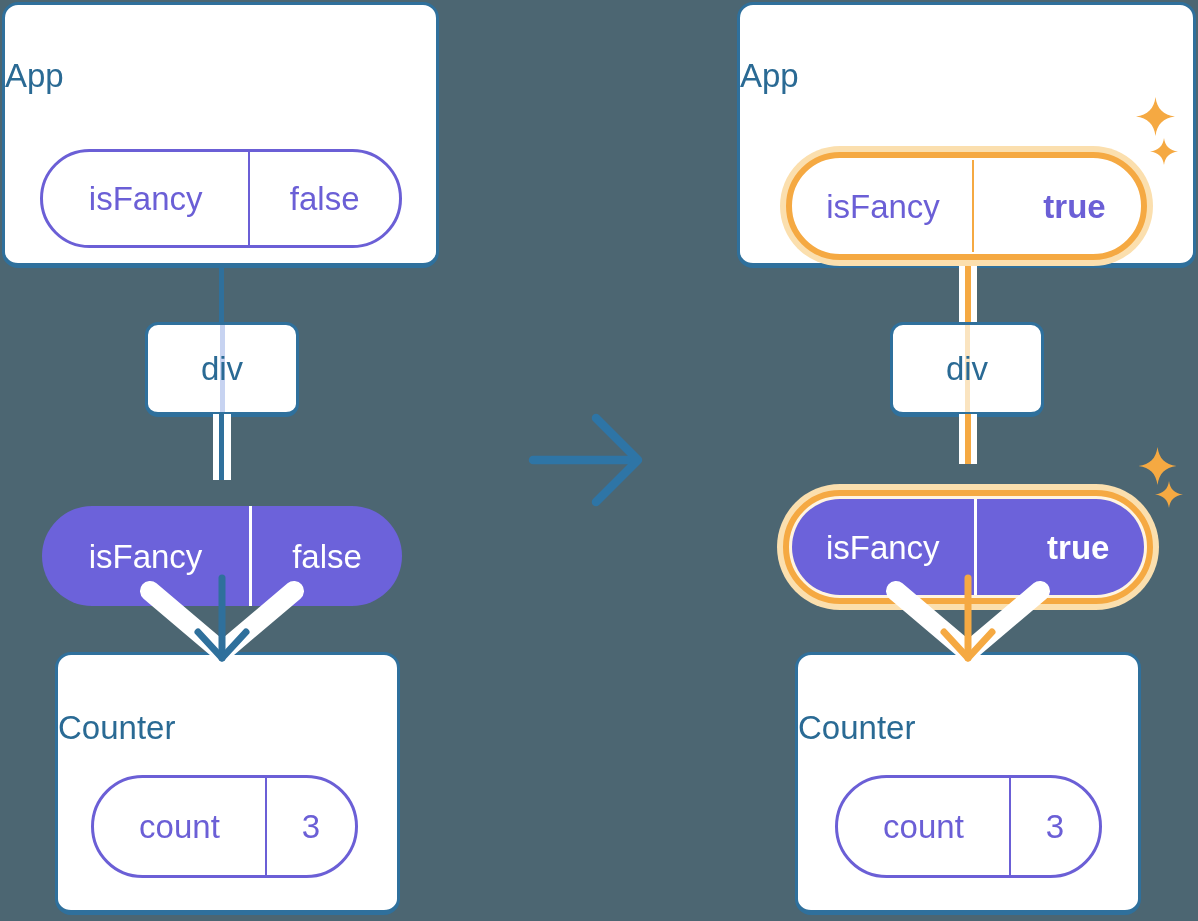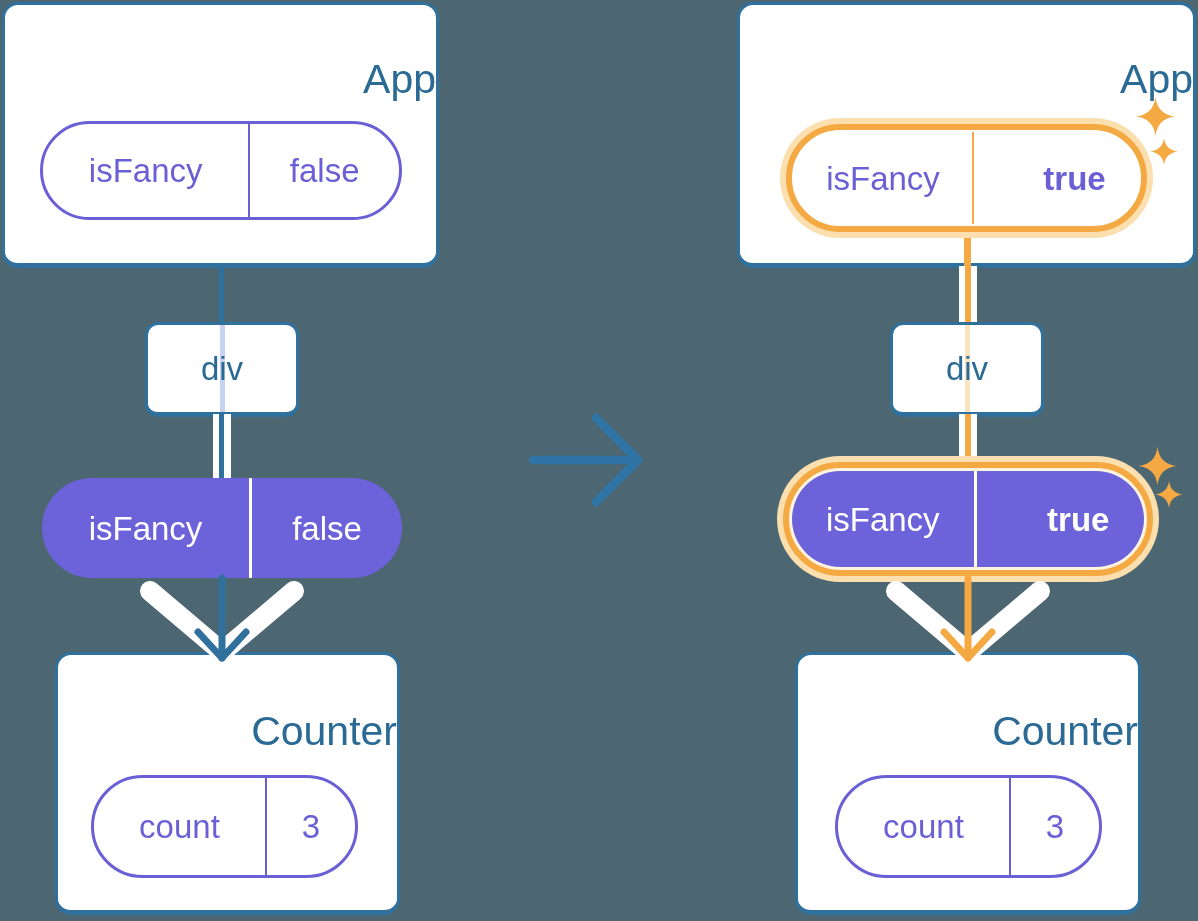--- a/index.html
+++ b/index.html
@@ -2,22 +2,22 @@
 <html style="--bg: #4C6672; --line: #2F709C; --title: #2A6A94; --purple: #6C62DA; --purple-ink: #6B5FD6; --orange: #F5A942; --orange-pale: #FBDFAE; --orange-cream: #FFF4E0; --orange-faint: #FAE4C0; --lavender: #C7D3F1; --arrow: #2E75A6;"><head>
 <meta charset="utf-8">
 <style>
   html,body{margin:0;padding:0;background:#4C6672;}
   body{font-family:"Liberation Sans", sans-serif;}
   .canvas{position:relative;width:1198px;height:921px;background:var(--bg,#4C6672);overflow:hidden;}
   .abs{position:absolute;}
   
   .card{position:absolute;background:#fff;border:3px solid var(--line,#2F709C);
         border-bottom-width:5px;border-radius:16px;box-sizing:border-box;}
-  .card-title{position:absolute;left:0;right:0;text-align:right;
-        font-size:41px;font-weight:500;color:var(--title,#2A6A94);line-height:1;}
+  .card-title{position:absolute;left:0;right:0;text-align:left;
+        font-size:33px;font-weight:500;color:var(--title,#2A6A94);line-height:1;}
   
   .pill{position:absolute;display:flex;align-items:stretch;box-sizing:border-box;border-radius:999px;}
   .cell{display:flex;align-items:center;justify-content:center;font-size:33px;line-height:1;}
   .cell.name{width:58%;}
   .cell.val{width:42%;}
   .pill-outline{background:#fff;border:3px solid var(--purple-ink,#6B5FD6);color:var(--purple-ink,#6B5FD6);}
   .pill-outline .name{border-right:2.5px solid var(--purple-ink,#6B5FD6);}
   .pill-filled{background:var(--purple,#6C62DA);color:#fff;}
   .pill-filled .name{border-right:3px solid #fff;}
   .counter-pill .name{width:66%;}
@@ -34,21 +34,21 @@
   .hl-bottom .name{border-right:3px solid #fff;}
   .bold{font-weight:700;padding-left:36px;}
   
   .vline{position:absolute;}
   .pass-line{position:absolute;top:0;bottom:0;left:50%;width:5px;margin-left:-2.5px;}
   .div-label{position:absolute;inset:0;display:flex;align-items:center;justify-content:center;
       font-size:33px;font-weight:500;color:var(--title,#2A6A94);z-index:1;}
   .triple-blue{background:linear-gradient(to right,#fff 0 6px,var(--line,#2F709C) 6px 11.5px,#fff 11.5px 17.5px);}
   .triple-orange{background:linear-gradient(to right,#fff 0 6px,var(--orange,#F5A942) 6px 12px,#fff 12px 18px);}
   svg{display:block;overflow:visible;}
-  .z2{z-index:2;} .z3{z-index:3;} .z5{z-index:5;}
+  .z2{z-index:2;margin-top:28px;} .z3{z-index:3;} .z5{z-index:5;}
 
   
   .b-app{left:2px;top:2px;width:437px;height:266px;}
   .b-app .card-title{top:54px;}
   .b-app-pill{left:40px;top:121px;width:362px;height:99px;}
   .b-link1{left:219px;top:265px;width:5px;height:60px;background:var(--line,#2F709C);}
   .b-div{left:145px;top:322px;width:154px;height:95px;border-radius:13px;border-bottom-width:5px;}
   .b-div .pass-line{background:var(--lavender,#C7D3F1);}
   .b-link2{left:213px;top:414px;width:17.5px;height:66px;}
   .b-prop{left:42px;top:478px;width:360px;height:100px;}

